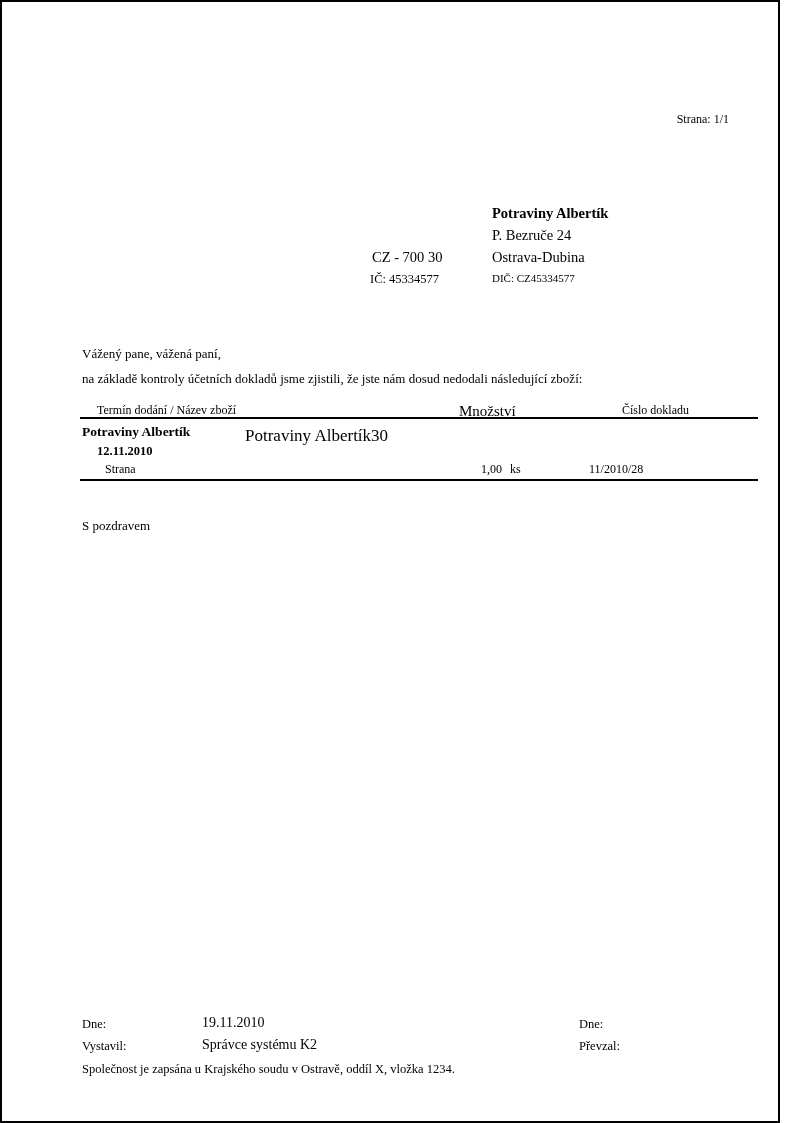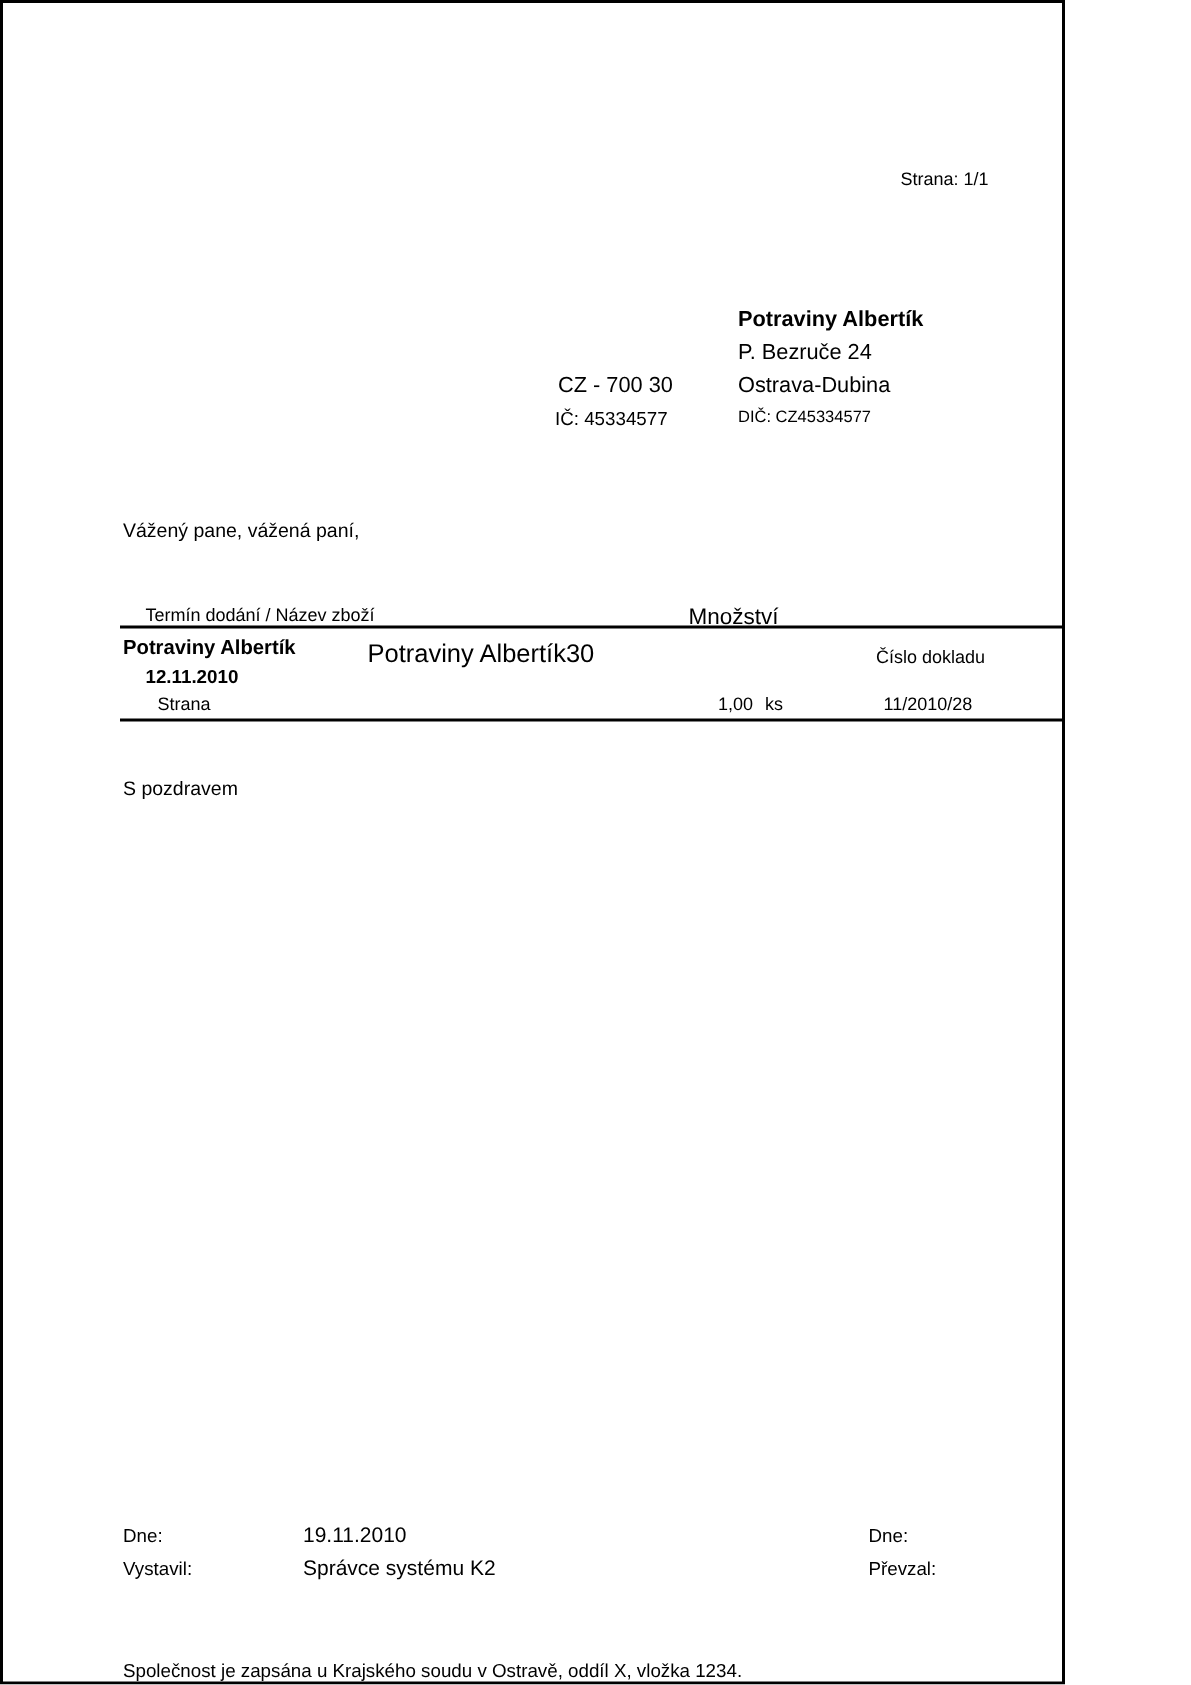--- a/index.html
+++ b/index.html
@@ -2,47 +2,47 @@
 <html><head>
 <meta charset="utf-8">
 <style>
   html, body {
     margin: 0;
     padding: 0;
     background: #ffffff;
   }
   .page {
     position: relative;
-    width: 710px;
+    width: 780px;
     height: 1123px;
     box-sizing: border-box;
     background: #ffffff;
     border: 2px solid #000000;
-    font-family: Liberation Sans, sans-serif;
+    font-family: Liberation Serif, serif;
     color: #000000;
     overflow: hidden;
   }
   .abs { position: absolute; white-space: nowrap; }
 
   .page-number   { top: 110px; right: 49px; font-size: 12px; }
   .doc-title     { left: 78px; top: 128px; font-size: 27px; letter-spacing: -0.3px; }
 
   .rcpt-name     { left: 490px; top: 203px; font-size: 14.5px; font-weight: bold; }
   .rcpt-street   { left: 490px; top: 225px; font-size: 14.5px; }
   .rcpt-postal   { left: 370px; top: 247px; font-size: 14.5px; }
   .rcpt-city     { left: 490px; top: 247px; font-size: 14.5px; }
   .rcpt-ic       { left: 368px; top: 270px; font-size: 12.5px; }
   .rcpt-dic      { left: 490px; top: 270px; font-size: 11px; }
 
   .salutation    { left: 80px; top: 344px; font-size: 13px; }
   .intro         { left: 80px; top: 369px; font-size: 13px; }
 
   .th-delivery   { left: 95px;  top: 401px; font-size: 12px; }
   .th-quantity   { left: 457px; top: 401px; font-size: 15px; }
-  .th-document   { left: 582px; top: 401px; font-size: 12px; margin-top: 28px; }
+  .th-document   { left: 620px; top: 401px; font-size: 12px; }
 
   .rule          { left: 78px; width: 678px; height: 2px; background: #000000; }
   .rule-header   { top: 415px; }
   .rule-bottom   { top: 477px; }
 
   .grp-name      { left: 80px;  top: 422px; font-size: 13.5px; font-weight: bold; }
   .grp-detail    { left: 243px; top: 424px; font-size: 17px; }
   .grp-date      { left: 95px;  top: 442px; font-size: 12.5px; font-weight: bold; }
 
   .item-name     { left: 103px; top: 460px; font-size: 12px; }
@@ -51,37 +51,38 @@
   .item-doc      { left: 587px; top: 460px; font-size: 12px; }
 
   .closing       { left: 80px; top: 516px; font-size: 13px; }
 
   .ft-date-lbl   { left: 80px;  top: 1015px; font-size: 12.5px; }
   .ft-date-val   { left: 200px; top: 1013px; font-size: 14px; }
   .ft-iss-lbl    { left: 80px;  top: 1037px; font-size: 12.5px; }
   .ft-iss-val    { left: 200px; top: 1035px; font-size: 14px; }
   .ft-rdate-lbl  { left: 577px; top: 1015px; font-size: 12.5px; }
   .ft-recv-lbl   { left: 577px; top: 1037px; font-size: 12.5px; }
-  .ft-legal      { left: 80px;  top: 1060px; font-size: 12.5px; margin-top: 45px; }
+  .ft-legal      { left: 80px;  top: 1060px; font-size: 12.5px; }
 </style>
 </head>
 <body>
 
 <div class="page">
 
   <div class="abs page-number">Strana: 1/1</div>
 
   <div class="abs rcpt-name">Potraviny Albertík</div>
   <div class="abs rcpt-street">P. Bezruče 24</div>
   <div class="abs rcpt-postal">CZ - 700 30</div>
   <div class="abs rcpt-city">Ostrava-Dubina</div>
   <div class="abs rcpt-ic">IČ: 45334577</div>
   <div class="abs rcpt-dic">DIČ: CZ45334577</div>
 
   <div class="abs salutation">Vážený pane, vážená paní,</div>
+  <div class="abs intro">na základě kontroly účetních dokladů jsme zjistili, že jste nám dosud nedodali následující zboží:</div>
 
   <div class="abs th-delivery">Termín dodání / Název zboží</div>
   <div class="abs th-quantity">Množství</div>
   <div class="abs th-document">Číslo dokladu</div>
 
   <div class="abs rule rule-header"></div>
 
   <div class="abs grp-name">Potraviny Albertík</div>
   <div class="abs grp-detail">Potraviny Albertík30</div>
   <div class="abs grp-date">12.11.2010</div>

